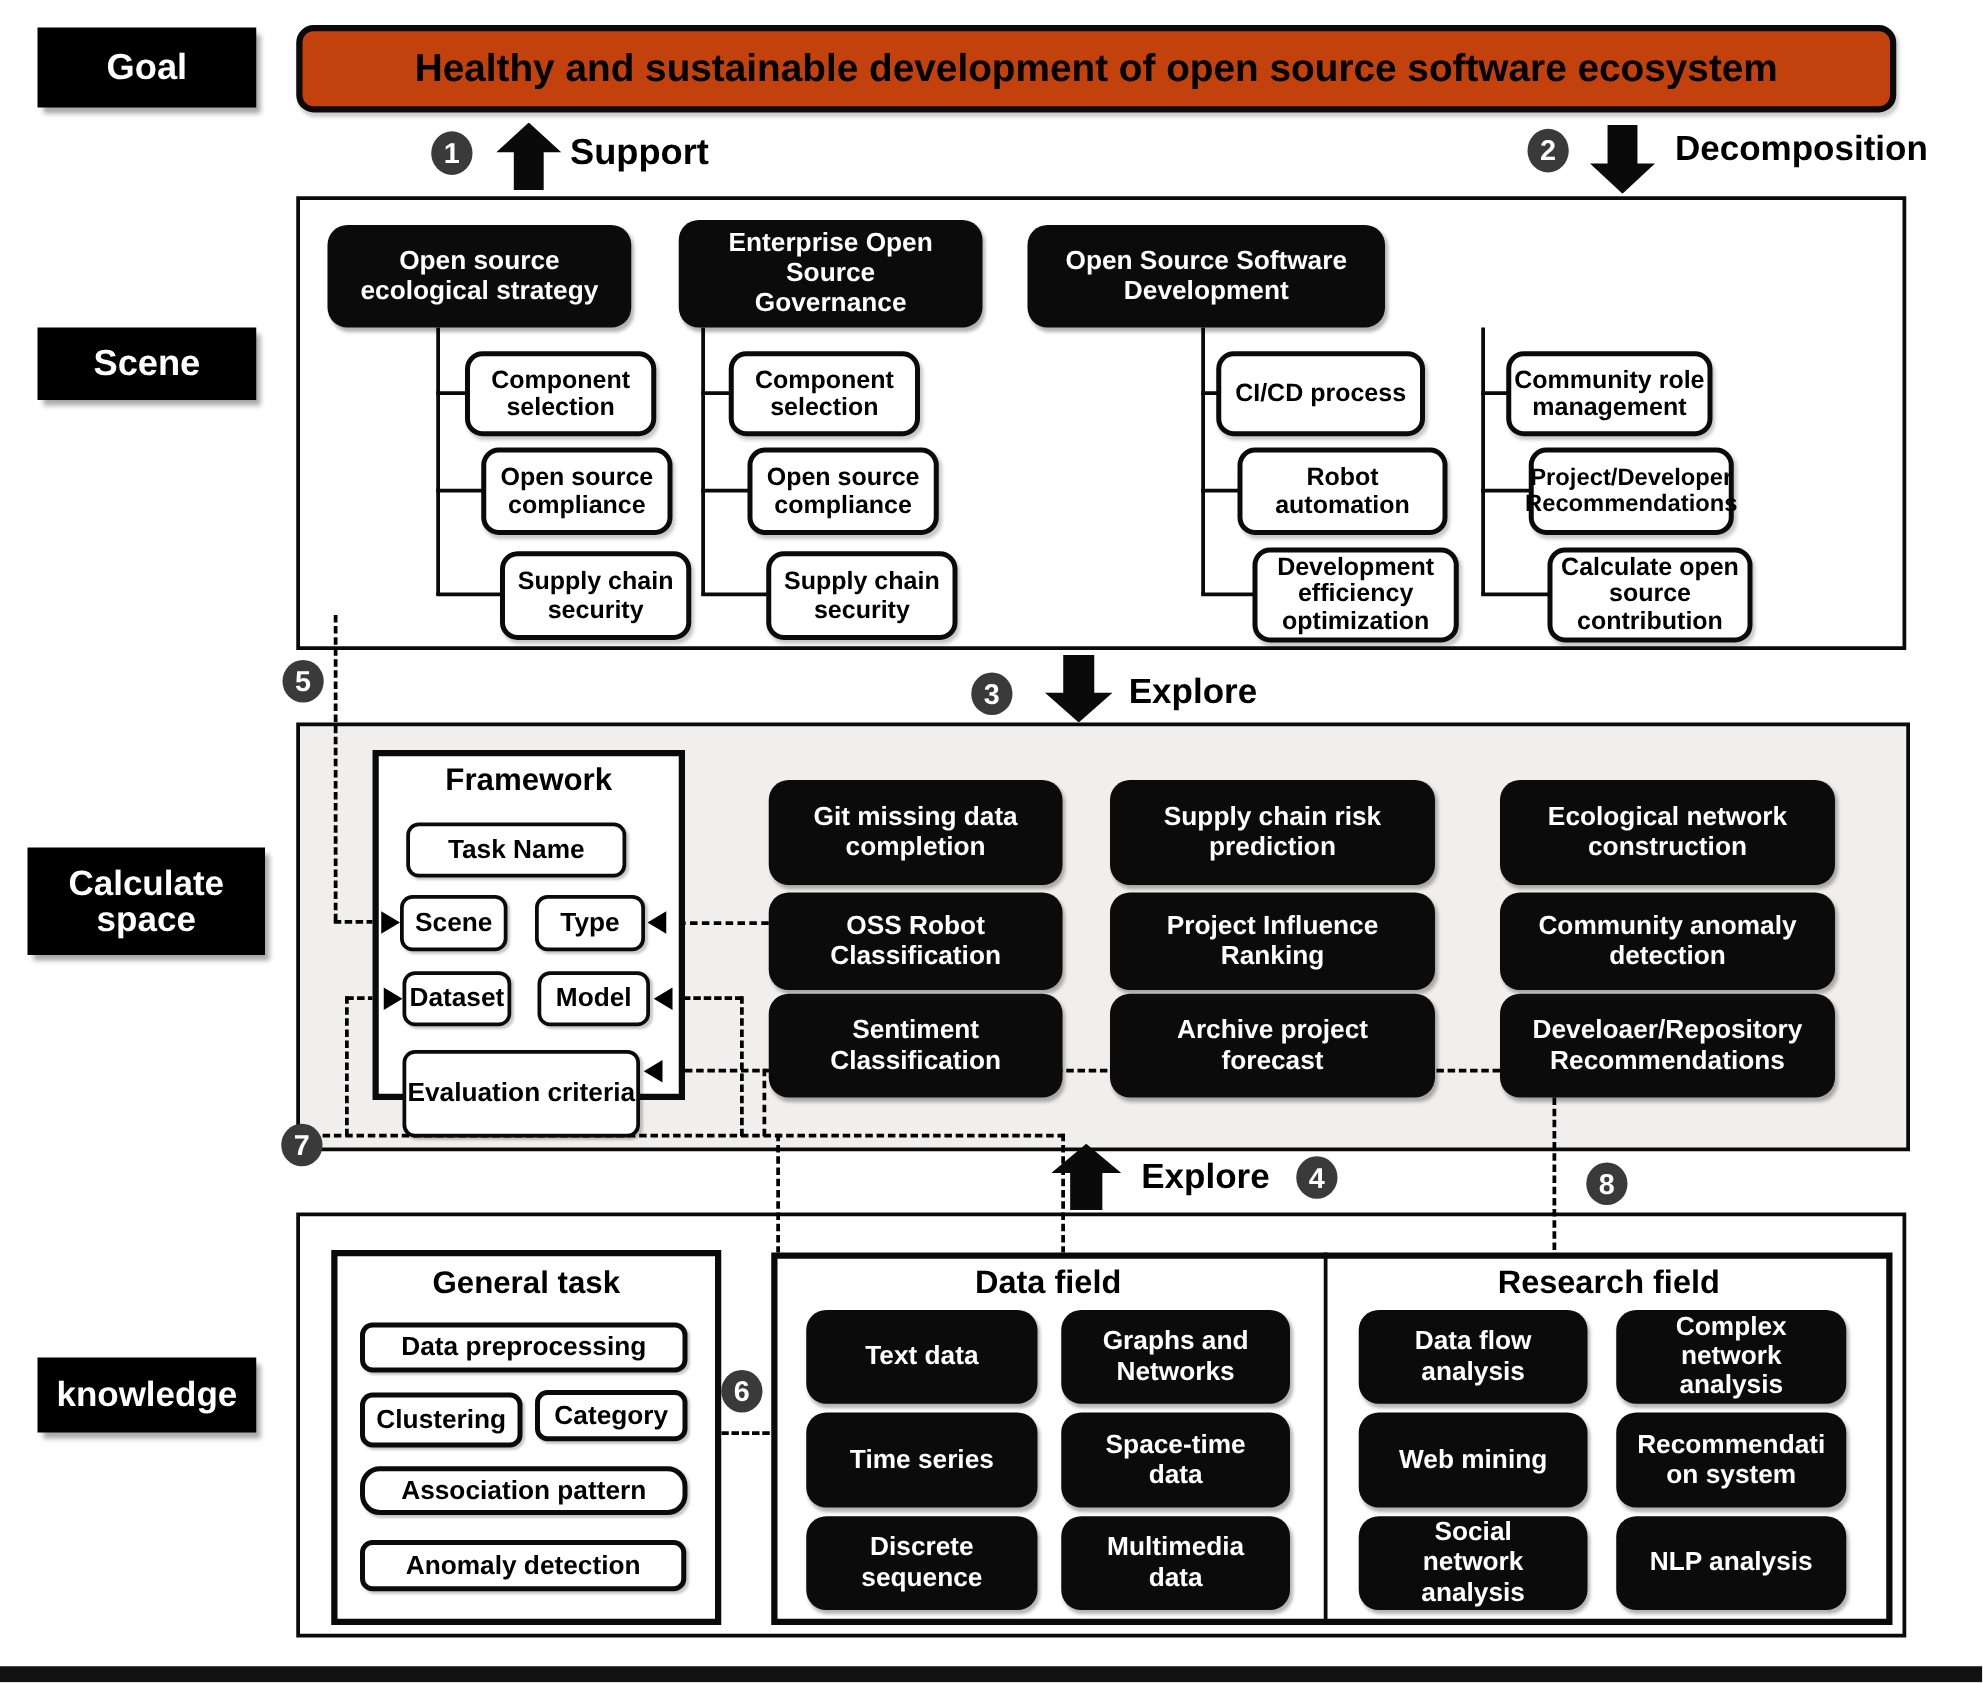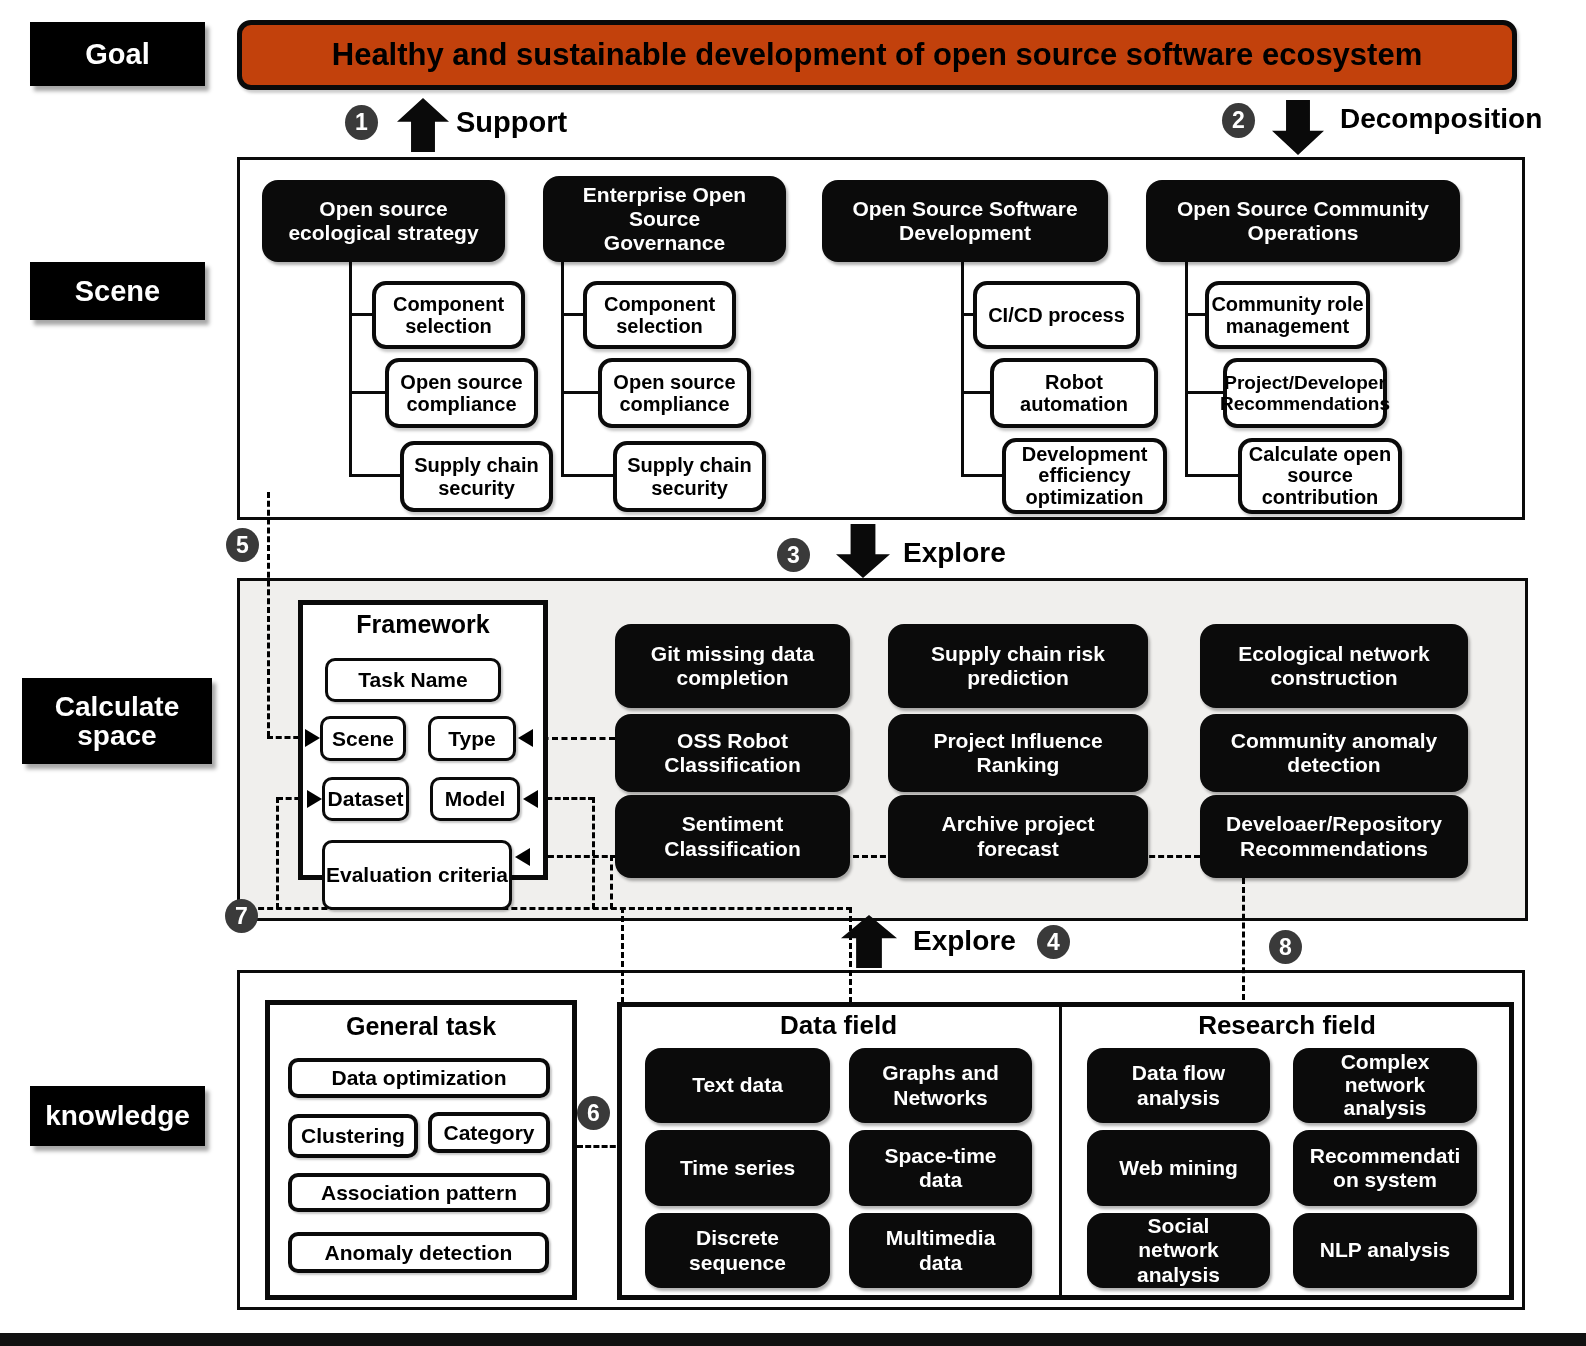--- a/index.html
+++ b/index.html
@@ -53,21 +53,20 @@
 
   <div class="abs badge flexc" style="left:1222px;top:103px;width:33px;height:35px;font-size:23px;">2</div>
   <div class="abs arr-dn" style="left:1272px;top:100px;width:52px;height:55px;"></div>
   <div class="abs arrlabel" style="left:1340px;top:103px;font-size:28px;">Decomposition</div>
 
   <div class="abs outline" style="left:237px;top:157px;width:1288px;height:363px;"></div>
 
   <div class="abs bbox flexc" style="left:262px;top:180px;width:243px;height:82px;font-size:21px;padding:0 12px;">Open source ecological strategy</div>
   <div class="abs bbox flexc" style="left:543px;top:176px;width:243px;height:86px;font-size:21px;padding:0 30px;">Enterprise Open Source Governance</div>
   <div class="abs bbox flexc" style="left:822px;top:180px;width:286px;height:82px;font-size:21px;padding:0 20px;">Open Source Software Development</div>
-  <div class="abs bbox flexc" style="left:1146px;top:180px;width:314px;height:82px;font-size:21px;padding:0 26px;">Open Source Community Operations</div>
 
   <div class="abs conn-v" style="left:349px;top:262px;height:214px;"></div>
   <div class="abs conn-h" style="left:349px;top:313px;width:24px;"></div>
   <div class="abs conn-h" style="left:349px;top:391px;width:37px;"></div>
   <div class="abs conn-h" style="left:349px;top:474px;width:52px;"></div>
 
   <div class="abs conn-v" style="left:561px;top:262px;height:214px;"></div>
   <div class="abs conn-h" style="left:561px;top:313px;width:23px;"></div>
   <div class="abs conn-h" style="left:561px;top:391px;width:38px;"></div>
   <div class="abs conn-h" style="left:561px;top:474px;width:53px;"></div>
@@ -127,24 +126,24 @@
 
   <div class="abs arr-up" style="left:841px;top:915px;width:56px;height:53px;"></div>
   <div class="abs arrlabel" style="left:913px;top:925px;font-size:28px;">Explore</div>
   <div class="abs badge flexc" style="left:1037px;top:925px;width:33px;height:34px;font-size:23px;">4</div>
   <div class="abs badge flexc" style="left:1269px;top:930px;width:33px;height:34px;font-size:23px;">8</div>
 
   <div class="abs outline" style="left:237px;top:970px;width:1288px;height:340px;"></div>
 
   <div class="abs bigframe" style="left:265px;top:1000px;width:312px;height:300px;"></div>
   <div class="abs title flexc" style="left:265px;top:1010px;width:312px;height:32px;font-size:25px;">General task</div>
-  <div class="abs fwbox flexc" style="left:288px;top:1058px;width:262px;height:40px;font-size:21px;border-width:4px;">Data optimization</div>
+  <div class="abs fwbox flexc" style="left:288px;top:1058px;width:262px;height:40px;font-size:21px;border-width:4px;">Data preprocessing</div>
   <div class="abs fwbox flexc" style="left:288px;top:1114px;width:130px;height:44px;font-size:21px;border-width:4px;">Clustering</div>
   <div class="abs fwbox flexc" style="left:428px;top:1112px;width:122px;height:41px;font-size:21px;border-width:4px;">Category</div>
-  <div class="abs fwbox flexc" style="left:288px;top:1173px;width:262px;height:39px;font-size:21px;border-width:4px;">Association pattern</div>
+  <div class="abs fwbox flexc" style="left:288px;top:1173px;width:262px;height:39px;font-size:21px;border-width:4px;border-radius:16px;">Association pattern</div>
   <div class="abs fwbox flexc" style="left:288px;top:1232px;width:261px;height:41px;font-size:21px;border-width:4px;">Anomaly detection</div>
 
   <div class="abs bigframe" style="left:617px;top:1002px;width:897px;height:298px;"></div>
   <div class="abs conn-v" style="left:1059px;top:1002px;height:298px;z-index:2;"></div>
   <div class="abs title flexc" style="left:617px;top:1008px;width:443px;height:34px;font-size:26px;">Data field</div>
   <div class="abs title flexc" style="left:1060px;top:1008px;width:454px;height:34px;font-size:26px;">Research field</div>
 
   <div class="abs bbox flexc" style="left:645px;top:1048px;width:185px;height:75px;font-size:21px;">Text data</div>
   <div class="abs bbox flexc" style="left:849px;top:1048px;width:183px;height:75px;font-size:21px;padding:0 20px;">Graphs and Networks</div>
   <div class="abs bbox flexc" style="left:645px;top:1130px;width:185px;height:76px;font-size:21px;">Time series</div>

